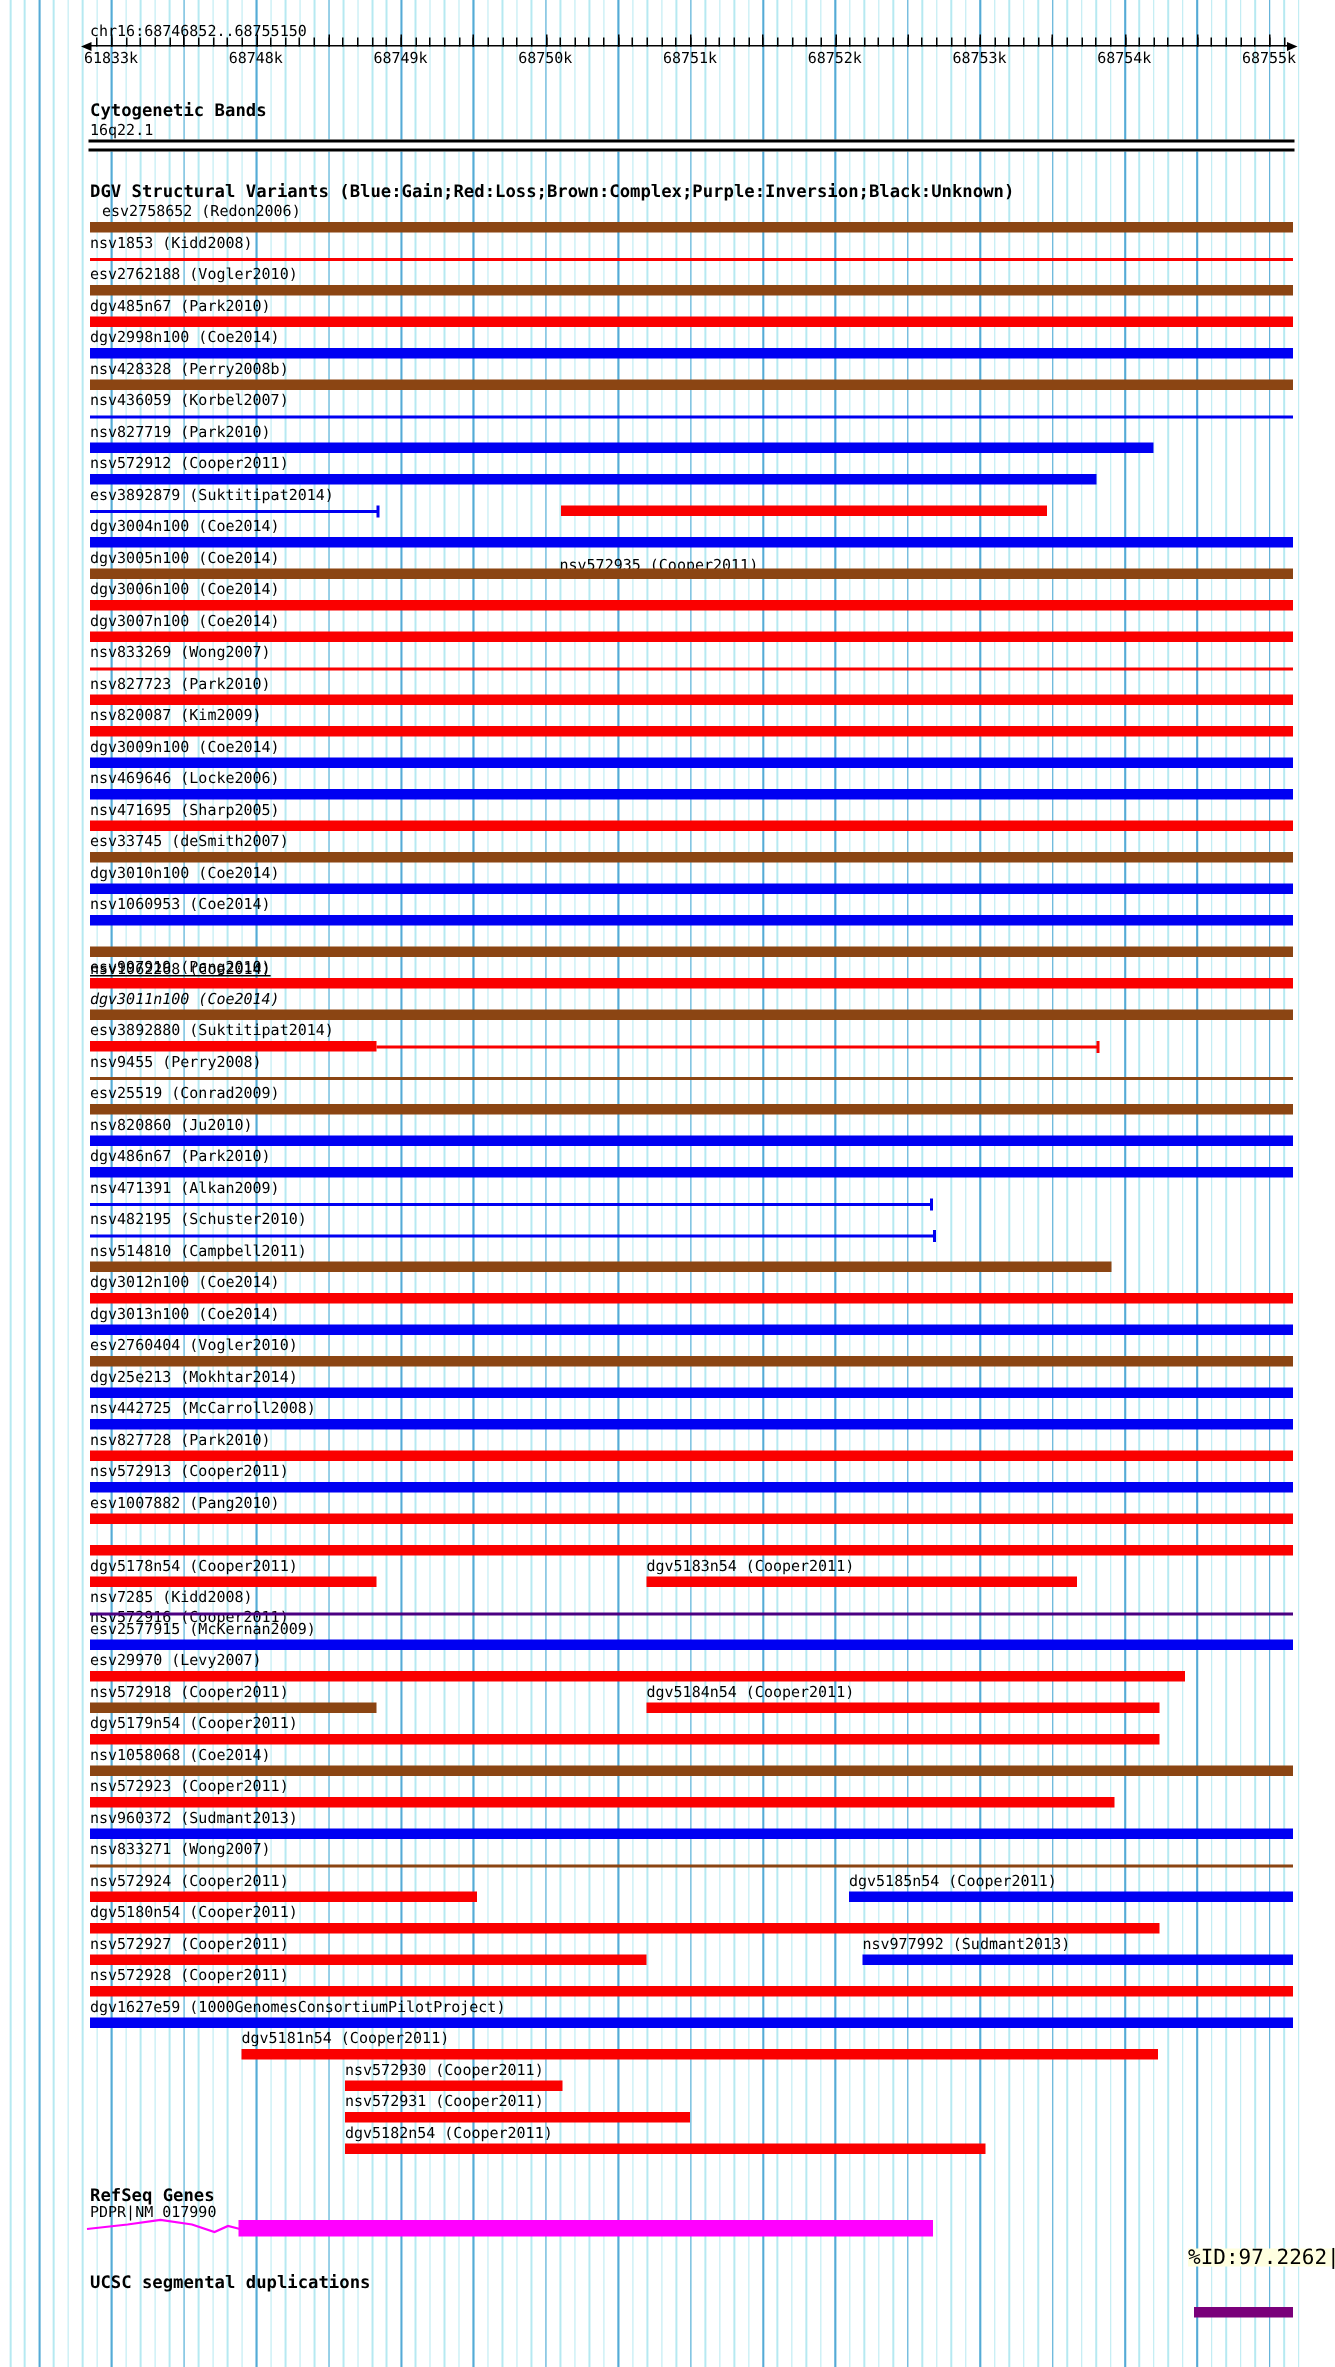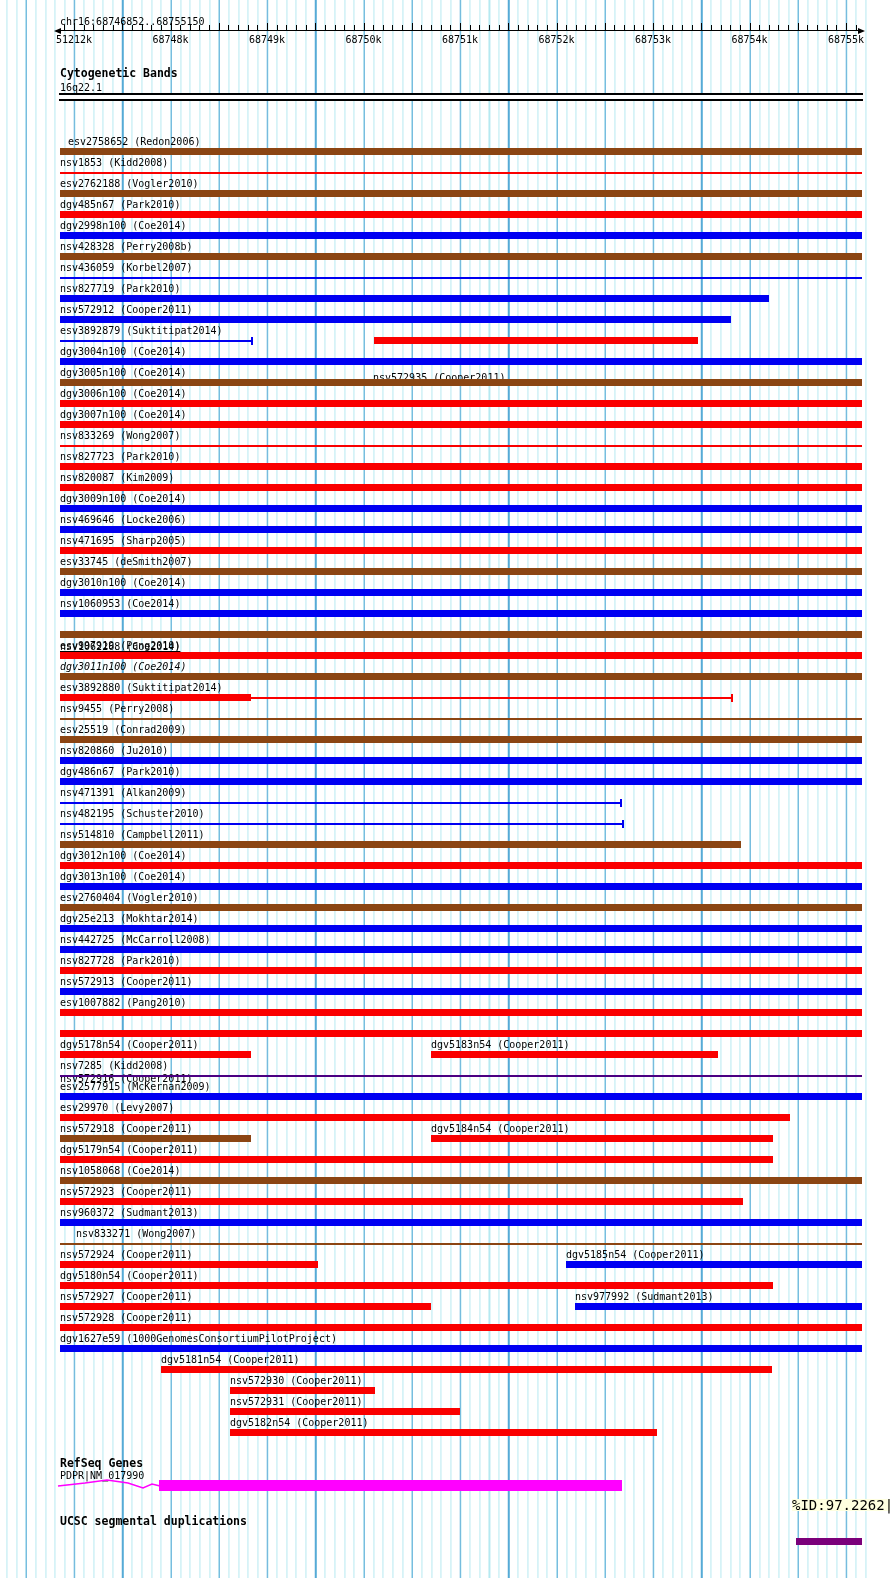--- a/index.html
+++ b/index.html
@@ -133,35 +133,36 @@
       <div class="tick major" style="left: 411.75px;"></div>
       <div class="tick major" style="left: 460px;"></div>
       <div class="tick major" style="left: 508.25px;"></div>
       <div class="tick major" style="left: 556.5px;"></div>
       <div class="tick major" style="left: 604.75px;"></div>
       <div class="tick major" style="left: 653px;"></div>
       <div class="tick major" style="left: 701.25px;"></div>
       <div class="tick major" style="left: 749.5px;"></div>
       <div class="tick major" style="left: 797.75px;"></div>
       <div class="tick major" style="left: 846px;"></div>
-      <div class="ticklabel" style="left: 54px;">51212k</div>
+      <div class="ticklabel" style="left: 54px;">61833k</div>
       <div class="ticklabel" style="left: 150.5px;">68748k</div>
       <div class="ticklabel" style="left: 247px;">68749k</div>
       <div class="ticklabel" style="left: 343.5px;">68750k</div>
       <div class="ticklabel" style="left: 440px;">68751k</div>
       <div class="ticklabel" style="left: 536.5px;">68752k</div>
       <div class="ticklabel" style="left: 633px;">68753k</div>
       <div class="ticklabel" style="left: 729.5px;">68754k</div>
       <div class="ticklabel" style="left: 826px;">68755k</div>
     </div>
 
   <div class="hdr" style="left:60px;top:67px">Cytogenetic Bands</div>
   <div class="txt" style="left:60px;top:81px">16q22.1</div>
   <div class="bandrect"></div>
 
+  <div class="hdr" style="left:60px;top:121px">DGV Structural Variants (Blue:Gain;Red:Loss;Brown:Complex;Purple:Inversion;Black:Unknown)</div>
   <div>
       <div class="vlabel" style="left: 68px; top: 135px;">esv2758652 (Redon2006)</div>
       <div class="vbar" style="left: 60px; width: 802px; top: 148px; height: 7px; background: rgb(139, 69, 19);"></div>
       <div class="vlabel" style="left: 60px; top: 156px;">nsv1853 (Kidd2008)</div>
       <div class="vbar" style="left: 60px; width: 802px; top: 171.5px; height: 2px; background: rgb(250, 0, 0);"></div>
       <div class="vlabel" style="left: 60px; top: 177px;">esv2762188 (Vogler2010)</div>
       <div class="vbar" style="left: 60px; width: 802px; top: 190px; height: 7px; background: rgb(139, 69, 19);"></div>
       <div class="vlabel" style="left: 60px; top: 198px;">dgv485n67 (Park2010)</div>
       <div class="vbar" style="left: 60px; width: 802px; top: 211px; height: 7px; background: rgb(250, 0, 0);"></div>
       <div class="vlabel" style="left: 60px; top: 219px;">dgv2998n100 (Coe2014)</div>
@@ -264,21 +265,21 @@
       <div class="vlabel" style="left: 431px; top: 1122px;">dgv5184n54 (Cooper2011)</div>
       <div class="vbar" style="left: 431px; width: 342px; top: 1135px; height: 7px; background: rgb(250, 0, 0);"></div>
       <div class="vlabel" style="left: 60px; top: 1143px;">dgv5179n54 (Cooper2011)</div>
       <div class="vbar" style="left: 60px; width: 713px; top: 1156px; height: 7px; background: rgb(250, 0, 0);"></div>
       <div class="vlabel" style="left: 60px; top: 1164px;">nsv1058068 (Coe2014)</div>
       <div class="vbar" style="left: 60px; width: 802px; top: 1177px; height: 7px; background: rgb(139, 69, 19);"></div>
       <div class="vlabel" style="left: 60px; top: 1185px;">nsv572923 (Cooper2011)</div>
       <div class="vbar" style="left: 60px; width: 683px; top: 1198px; height: 7px; background: rgb(250, 0, 0);"></div>
       <div class="vlabel" style="left: 60px; top: 1206px;">nsv960372 (Sudmant2013)</div>
       <div class="vbar" style="left: 60px; width: 802px; top: 1219px; height: 7px; background: rgb(0, 0, 242);"></div>
-      <div class="vlabel" style="left: 76px; top: 1227px; text-align: center;">nsv833271 (Wong2007)</div>
+      <div class="vlabel" style="left: 60px; top: 1227px; text-align: center;">nsv833271 (Wong2007)</div>
       <div class="vbar" style="left: 60px; width: 802px; top: 1242.5px; height: 2px; background: rgb(139, 69, 19);"></div>
       <div class="vlabel" style="left: 60px; top: 1248px;">nsv572924 (Cooper2011)</div>
       <div class="vbar" style="left: 60px; width: 258px; top: 1261px; height: 7px; background: rgb(250, 0, 0);"></div>
       <div class="vlabel" style="left: 566px; top: 1248px;">dgv5185n54 (Cooper2011)</div>
       <div class="vbar" style="left: 566px; width: 296px; top: 1261px; height: 7px; background: rgb(0, 0, 242);"></div>
       <div class="vlabel" style="left: 60px; top: 1269px;">dgv5180n54 (Cooper2011)</div>
       <div class="vbar" style="left: 60px; width: 713px; top: 1282px; height: 7px; background: rgb(250, 0, 0);"></div>
       <div class="vlabel" style="left: 60px; top: 1290px;">nsv572927 (Cooper2011)</div>
       <div class="vbar" style="left: 60px; width: 371px; top: 1303px; height: 7px; background: rgb(250, 0, 0);"></div>
       <div class="vlabel" style="left: 575px; top: 1290px;">nsv977992 (Sudmant2013)</div>

